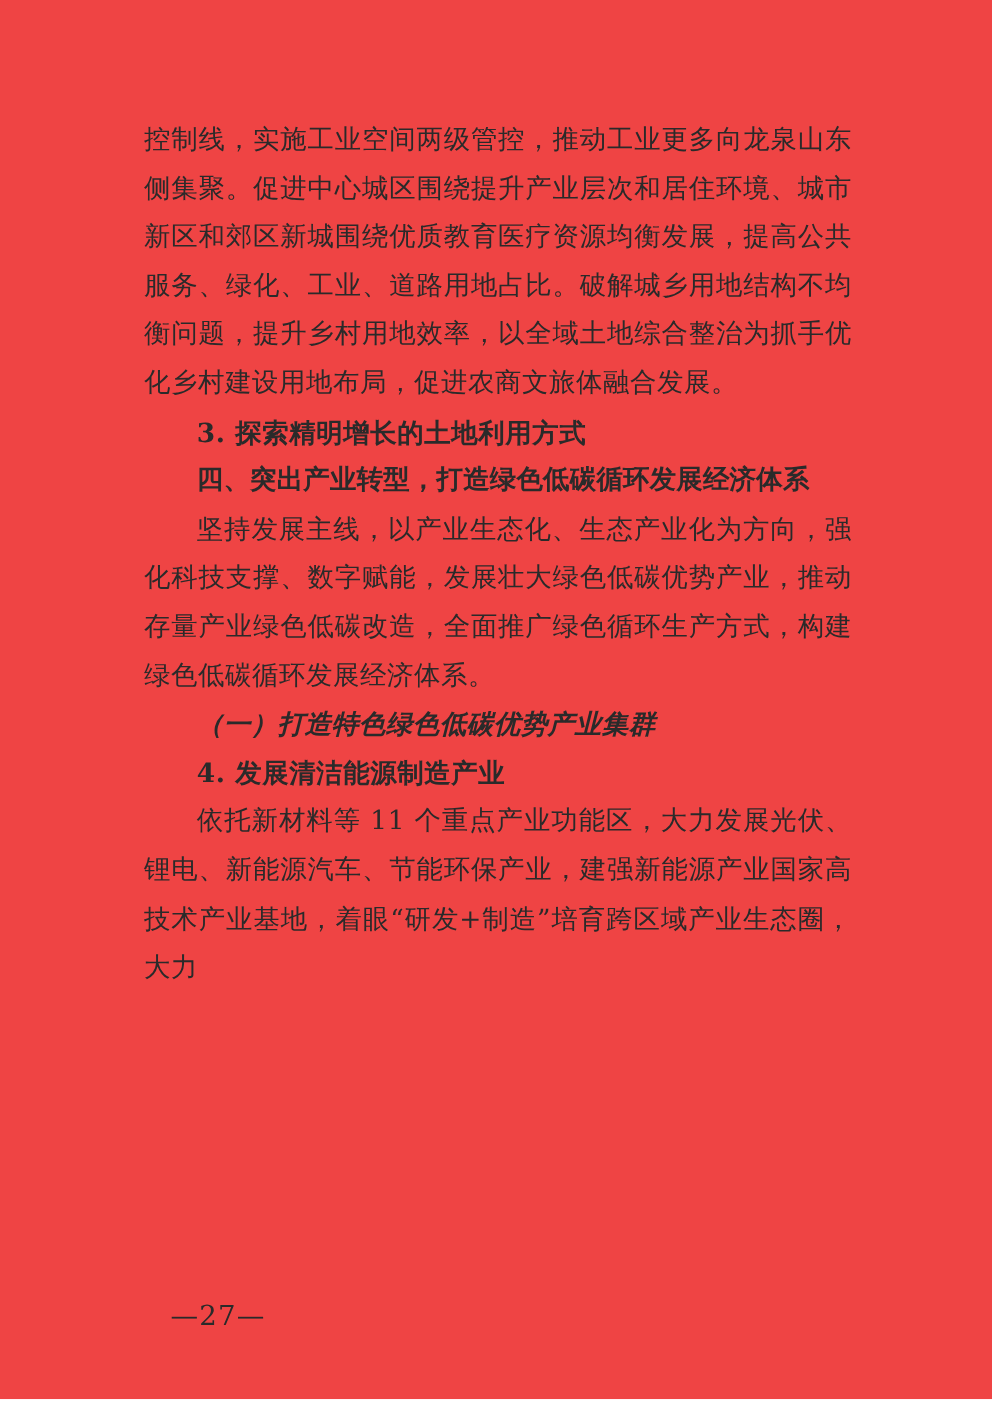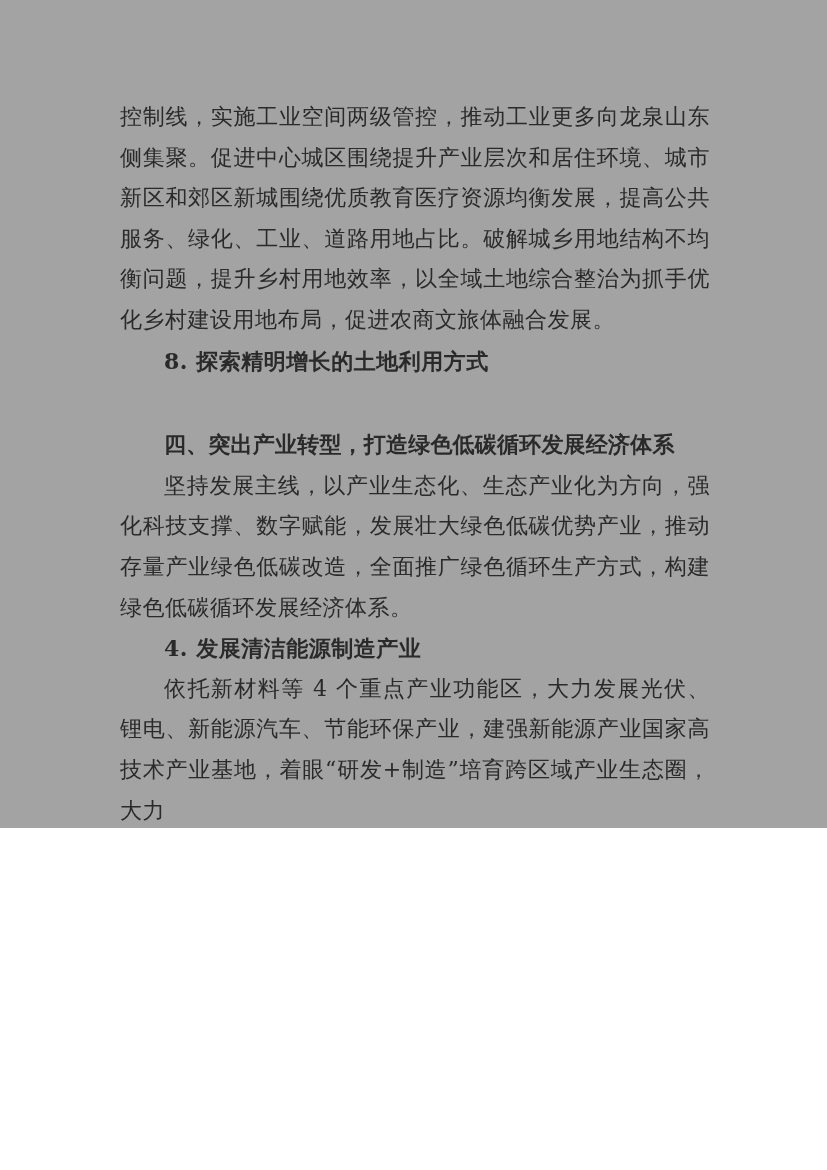--- a/index.html
+++ b/index.html
@@ -3,22 +3,22 @@
 <meta charset="utf-8">
 <style>
   html, body {
     margin: 0;
     padding: 0;
     background: #ffffff;
   }
   .page {
     position: relative;
     width: 827px;
-    height: 828px;
-    background: #a3a3a3;
+    height: 1166px;
+    background: #ef4444;
     overflow: hidden;
   }
   .content {
     position: absolute;
     left: 120px;
     top: 97px;
     width: 590px;
   }
   .para {
     margin: 0;
@@ -34,21 +34,20 @@
   .flush {
     text-indent: 0;
   }
   .h-sub {
     font-weight: bold;
   }
   .h-major {
     font-weight: bold;
     font-family: "DejaVu Sans", "Liberation Sans", sans-serif;
     letter-spacing: 0.2px;
-    margin-top: 44px;
   }
   .h-paren {
     font-weight: bold;
     font-style: italic;
   }
   .page-number {
     position: absolute;
     left: 142px;
     top: 1082px;
     font-family: "DejaVu Serif", "Liberation Serif", serif;
@@ -57,20 +56,21 @@
     color: #2a2a2a;
     letter-spacing: 1px;
   }
 </style>
 </head>
 <body>
 
 <div class="page">
   <div class="content">
     <p class="para flush">控制线，实施工业空间两级管控，推动工业更多向龙泉山东侧集聚。促进中心城区围绕提升产业层次和居住环境、城市新区和郊区新城围绕优质教育医疗资源均衡发展，提高公共服务、绿化、工业、道路用地占比。破解城乡用地结构不均衡问题，提升乡村用地效率，以全域土地综合整治为抓手优化乡村建设用地布局，促进农商文旅体融合发展。</p>
-    <p class="para h-sub">8. 探索精明增长的土地利用方式</p>
+    <p class="para h-sub">3. 探索精明增长的土地利用方式</p>
     <p class="para h-major">四、突出产业转型，打造绿色低碳循环发展经济体系</p>
     <p class="para">坚持发展主线，以产业生态化、生态产业化为方向，强化科技支撑、数字赋能，发展壮大绿色低碳优势产业，推动存量产业绿色低碳改造，全面推广绿色循环生产方式，构建绿色低碳循环发展经济体系。</p>
+    <p class="para h-paren">（一）打造特色绿色低碳优势产业集群</p>
     <p class="para h-sub">4. 发展清洁能源制造产业</p>
-    <p class="para">依托新材料等 4 个重点产业功能区，大力发展光伏、锂电、新能源汽车、节能环保产业，建强新能源产业国家高技术产业基地，着眼“研发+制造”培育跨区域产业生态圈，大力</p>
+    <p class="para">依托新材料等 11 个重点产业功能区，大力发展光伏、锂电、新能源汽车、节能环保产业，建强新能源产业国家高技术产业基地，着眼“研发+制造”培育跨区域产业生态圈，大力</p>
   </div>
   <div class="page-number">—27—</div>
 </div>
 
 </body></html>

